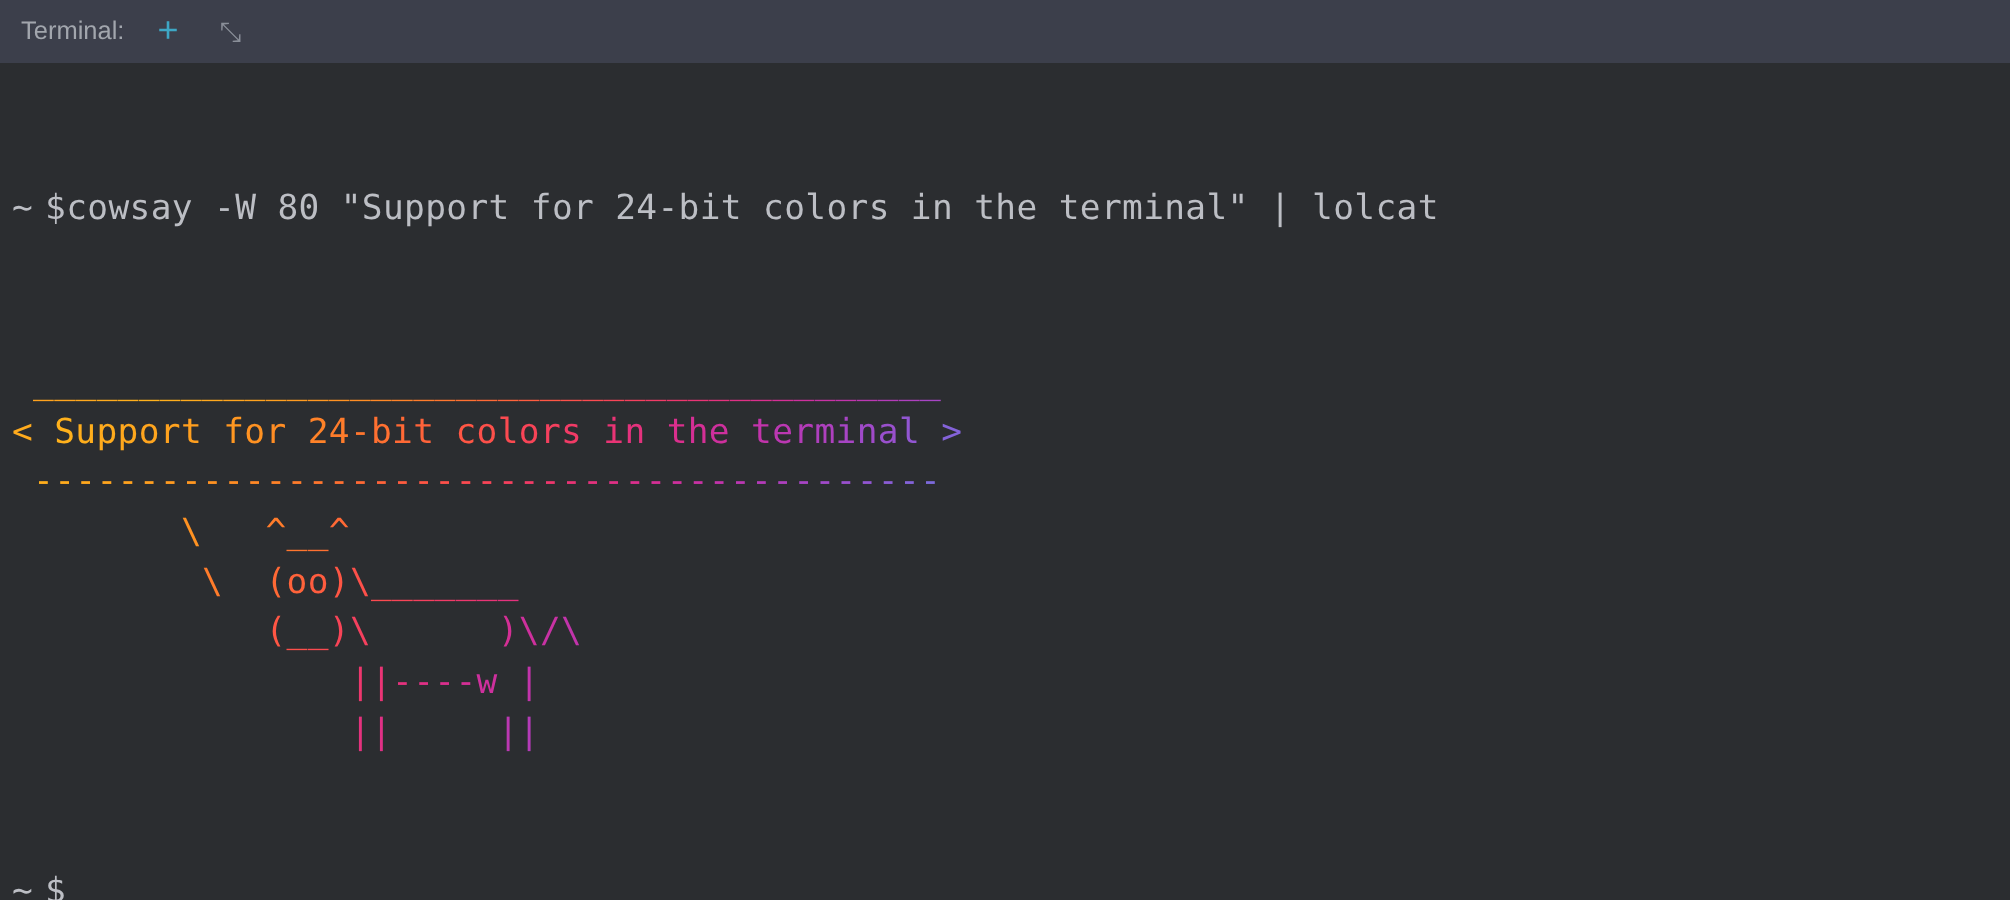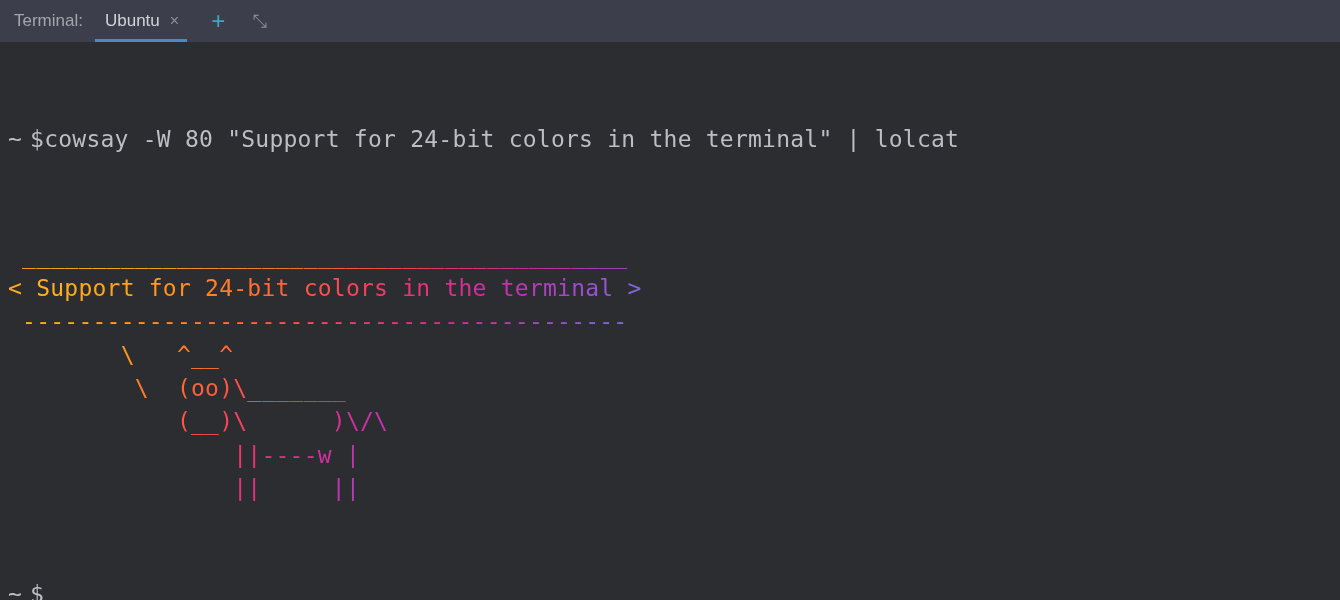--- a/index.html
+++ b/index.html
@@ -86,24 +86,20 @@
     .lolcat-line { display: block; }
     .lc { display: inline; }
     .output-block { margin-top: 16px; }
     .bottom-prompt { margin-top: 6px; }
   </style>
 </head>
 <body>
 
 <div class="tab-bar">
   <span class="tab-label">Terminal:</span>
-  <div class="tab active">
-    <span class="tab-text">Ubuntu</span>
-    <span class="close-x">×</span>
-  </div>
   <span class="plus">+</span>
   <span class="expand">⤢</span>
 </div>
 
 <div class="terminal">
   <div class="prompt-line"><span class="tilde">~</span><span class="dollar">$</span><span class="cmd">cowsay -W 80 "Support for 24-bit colors in the terminal" | lolcat</span></div>
   <div class="output-block" id="lolcat-container"><span class="lolcat-line"><span class="lc" style="color: rgb(255, 159, 31);"> </span><span class="lc" style="color: rgb(255, 162, 30);">_</span><span class="lc" style="color: rgb(255, 165, 30);">_</span><span class="lc" style="color: rgb(255, 168, 29);">_</span><span class="lc" style="color: rgb(255, 171, 29);">_</span><span class="lc" style="color: rgb(255, 174, 28);">_</span><span class="lc" style="color: rgb(255, 177, 28);">_</span><span class="lc" style="color: rgb(255, 174, 28);">_</span><span class="lc" style="color: rgb(255, 171, 29);">_</span><span class="lc" style="color: rgb(255, 168, 29);">_</span><span class="lc" style="color: rgb(255, 165, 30);">_</span><span class="lc" style="color: rgb(255, 162, 30);">_</span><span class="lc" style="color: rgb(255, 159, 31);">_</span><span class="lc" style="color: rgb(255, 155, 32);">_</span><span class="lc" style="color: rgb(255, 151, 33);">_</span><span class="lc" style="color: rgb(255, 146, 34);">_</span><span class="lc" style="color: rgb(255, 141, 36);">_</span><span class="lc" style="color: rgb(255, 136, 38);">_</span><span class="lc" style="color: rgb(255, 130, 40);">_</span><span class="lc" style="color: rgb(255, 124, 43);">_</span><span class="lc" style="color: rgb(255, 118, 46);">_</span><span class="lc" style="color: rgb(255, 112, 49);">_</span><span class="lc" style="color: rgb(255, 105, 53);">_</span><span class="lc" style="color: rgb(255, 99, 58);">_</span><span class="lc" style="color: rgb(255, 92, 63);">_</span><span class="lc" style="color: rgb(255, 86, 68);">_</span><span class="lc" style="color: rgb(253, 80, 74);">_</span><span class="lc" style="color: rgb(251, 74, 80);">_</span><span class="lc" style="color: rgb(248, 68, 87);">_</span><span class="lc" style="color: rgb(245, 64, 94);">_</span><span class="lc" style="color: rgb(241, 59, 102);">_</span><span class="lc" style="color: rgb(237, 55, 109);">_</span><span class="lc" style="color: rgb(233, 52, 117);">_</span><span class="lc" style="color: rgb(228, 50, 125);">_</span><span class="lc" style="color: rgb(223, 48, 133);">_</span><span class="lc" style="color: rgb(218, 47, 141);">_</span><span class="lc" style="color: rgb(212, 47, 149);">_</span><span class="lc" style="color: rgb(206, 48, 157);">_</span><span class="lc" style="color: rgb(200, 50, 164);">_</span><span class="lc" style="color: rgb(194, 52, 171);">_</span><span class="lc" style="color: rgb(187, 56, 178);">_</span><span class="lc" style="color: rgb(180, 59, 184);">_</span><span class="lc" style="color: rgb(174, 64, 190);">_</span><span class="lc" style="color: rgb(167, 69, 196);">_</span><span class="lc" style="color: rgb(160, 74, 201);"> </span></span><span class="lolcat-line"><span class="lc" style="color: rgb(255, 171, 29);">&lt;</span><span class="lc" style="color: rgb(255, 174, 28);"> </span><span class="lc" style="color: rgb(255, 177, 28);">S</span><span class="lc" style="color: rgb(255, 174, 28);">u</span><span class="lc" style="color: rgb(255, 171, 29);">p</span><span class="lc" style="color: rgb(255, 168, 29);">p</span><span class="lc" style="color: rgb(255, 165, 30);">o</span><span class="lc" style="color: rgb(255, 162, 30);">r</span><span class="lc" style="color: rgb(255, 159, 31);">t</span><span class="lc" style="color: rgb(255, 155, 32);"> </span><span class="lc" style="color: rgb(255, 151, 33);">f</span><span class="lc" style="color: rgb(255, 146, 34);">o</span><span class="lc" style="color: rgb(255, 141, 36);">r</span><span class="lc" style="color: rgb(255, 136, 38);"> </span><span class="lc" style="color: rgb(255, 130, 40);">2</span><span class="lc" style="color: rgb(255, 124, 43);">4</span><span class="lc" style="color: rgb(255, 118, 46);">-</span><span class="lc" style="color: rgb(255, 112, 49);">b</span><span class="lc" style="color: rgb(255, 105, 53);">i</span><span class="lc" style="color: rgb(255, 99, 58);">t</span><span class="lc" style="color: rgb(255, 92, 63);"> </span><span class="lc" style="color: rgb(255, 86, 68);">c</span><span class="lc" style="color: rgb(253, 80, 74);">o</span><span class="lc" style="color: rgb(251, 74, 80);">l</span><span class="lc" style="color: rgb(248, 68, 87);">o</span><span class="lc" style="color: rgb(245, 64, 94);">r</span><span class="lc" style="color: rgb(241, 59, 102);">s</span><span class="lc" style="color: rgb(237, 55, 109);"> </span><span class="lc" style="color: rgb(233, 52, 117);">i</span><span class="lc" style="color: rgb(228, 50, 125);">n</span><span class="lc" style="color: rgb(223, 48, 133);"> </span><span class="lc" style="color: rgb(218, 47, 141);">t</span><span class="lc" style="color: rgb(212, 47, 149);">h</span><span class="lc" style="color: rgb(206, 48, 157);">e</span><span class="lc" style="color: rgb(200, 50, 164);"> </span><span class="lc" style="color: rgb(194, 52, 171);">t</span><span class="lc" style="color: rgb(187, 56, 178);">e</span><span class="lc" style="color: rgb(180, 59, 184);">r</span><span class="lc" style="color: rgb(174, 64, 190);">m</span><span class="lc" style="color: rgb(167, 69, 196);">i</span><span class="lc" style="color: rgb(160, 74, 201);">n</span><span class="lc" style="color: rgb(153, 80, 205);">a</span><span class="lc" style="color: rgb(146, 86, 210);">l</span><span class="lc" style="color: rgb(139, 93, 213);"> </span><span class="lc" style="color: rgb(132, 99, 217);">&gt;</span></span><span class="lolcat-line"><span class="lc" style="color: rgb(255, 177, 28);"> </span><span class="lc" style="color: rgb(255, 174, 28);">-</span><span class="lc" style="color: rgb(255, 171, 29);">-</span><span class="lc" style="color: rgb(255, 168, 29);">-</span><span class="lc" style="color: rgb(255, 165, 30);">-</span><span class="lc" style="color: rgb(255, 162, 30);">-</span><span class="lc" style="color: rgb(255, 159, 31);">-</span><span class="lc" style="color: rgb(255, 155, 32);">-</span><span class="lc" style="color: rgb(255, 151, 33);">-</span><span class="lc" style="color: rgb(255, 146, 34);">-</span><span class="lc" style="color: rgb(255, 141, 36);">-</span><span class="lc" style="color: rgb(255, 136, 38);">-</span><span class="lc" style="color: rgb(255, 130, 40);">-</span><span class="lc" style="color: rgb(255, 124, 43);">-</span><span class="lc" style="color: rgb(255, 118, 46);">-</span><span class="lc" style="color: rgb(255, 112, 49);">-</span><span class="lc" style="color: rgb(255, 105, 53);">-</span><span class="lc" style="color: rgb(255, 99, 58);">-</span><span class="lc" style="color: rgb(255, 92, 63);">-</span><span class="lc" style="color: rgb(255, 86, 68);">-</span><span class="lc" style="color: rgb(253, 80, 74);">-</span><span class="lc" style="color: rgb(251, 74, 80);">-</span><span class="lc" style="color: rgb(248, 68, 87);">-</span><span class="lc" style="color: rgb(245, 64, 94);">-</span><span class="lc" style="color: rgb(241, 59, 102);">-</span><span class="lc" style="color: rgb(237, 55, 109);">-</span><span class="lc" style="color: rgb(233, 52, 117);">-</span><span class="lc" style="color: rgb(228, 50, 125);">-</span><span class="lc" style="color: rgb(223, 48, 133);">-</span><span class="lc" style="color: rgb(218, 47, 141);">-</span><span class="lc" style="color: rgb(212, 47, 149);">-</span><span class="lc" style="color: rgb(206, 48, 157);">-</span><span class="lc" style="color: rgb(200, 50, 164);">-</span><span class="lc" style="color: rgb(194, 52, 171);">-</span><span class="lc" style="color: rgb(187, 56, 178);">-</span><span class="lc" style="color: rgb(180, 59, 184);">-</span><span class="lc" style="color: rgb(174, 64, 190);">-</span><span class="lc" style="color: rgb(167, 69, 196);">-</span><span class="lc" style="color: rgb(160, 74, 201);">-</span><span class="lc" style="color: rgb(153, 80, 205);">-</span><span class="lc" style="color: rgb(146, 86, 210);">-</span><span class="lc" style="color: rgb(139, 93, 213);">-</span><span class="lc" style="color: rgb(132, 99, 217);">-</span><span class="lc" style="color: rgb(125, 106, 219);">-</span><span class="lc" style="color: rgb(119, 112, 222);"> </span></span><span class="lolcat-line"><span class="lc" style="color: rgb(255, 174, 28);"> </span><span class="lc" style="color: rgb(255, 171, 29);"> </span><span class="lc" style="color: rgb(255, 168, 29);"> </span><span class="lc" style="color: rgb(255, 165, 30);"> </span><span class="lc" style="color: rgb(255, 162, 30);"> </span><span class="lc" style="color: rgb(255, 159, 31);"> </span><span class="lc" style="color: rgb(255, 155, 32);"> </span><span class="lc" style="color: rgb(255, 151, 33);"> </span><span class="lc" style="color: rgb(255, 146, 34);">\</span><span class="lc" style="color: rgb(255, 141, 36);"> </span><span class="lc" style="color: rgb(255, 136, 38);"> </span><span class="lc" style="color: rgb(255, 130, 40);"> </span><span class="lc" style="color: rgb(255, 124, 43);">^</span><span class="lc" style="color: rgb(255, 118, 46);">_</span><span class="lc" style="color: rgb(255, 112, 49);">_</span><span class="lc" style="color: rgb(255, 105, 53);">^</span></span><span class="lolcat-line"><span class="lc" style="color: rgb(255, 165, 30);"> </span><span class="lc" style="color: rgb(255, 162, 30);"> </span><span class="lc" style="color: rgb(255, 159, 31);"> </span><span class="lc" style="color: rgb(255, 155, 32);"> </span><span class="lc" style="color: rgb(255, 151, 33);"> </span><span class="lc" style="color: rgb(255, 146, 34);"> </span><span class="lc" style="color: rgb(255, 141, 36);"> </span><span class="lc" style="color: rgb(255, 136, 38);"> </span><span class="lc" style="color: rgb(255, 130, 40);"> </span><span class="lc" style="color: rgb(255, 124, 43);">\</span><span class="lc" style="color: rgb(255, 118, 46);"> </span><span class="lc" style="color: rgb(255, 112, 49);"> </span><span class="lc" style="color: rgb(255, 105, 53);">(</span><span class="lc" style="color: rgb(255, 99, 58);">o</span><span class="lc" style="color: rgb(255, 92, 63);">o</span><span class="lc" style="color: rgb(255, 86, 68);">)</span><span class="lc" style="color: rgb(253, 80, 74);">\</span><span class="lc" style="color: rgb(251, 74, 80);">_</span><span class="lc" style="color: rgb(248, 68, 87);">_</span><span class="lc" style="color: rgb(245, 64, 94);">_</span><span class="lc" style="color: rgb(241, 59, 102);">_</span><span class="lc" style="color: rgb(237, 55, 109);">_</span><span class="lc" style="color: rgb(233, 52, 117);">_</span><span class="lc" style="color: rgb(228, 50, 125);">_</span></span><span class="lolcat-line"><span class="lc" style="color: rgb(255, 155, 32);"> </span><span class="lc" style="color: rgb(255, 151, 33);"> </span><span class="lc" style="color: rgb(255, 146, 34);"> </span><span class="lc" style="color: rgb(255, 141, 36);"> </span><span class="lc" style="color: rgb(255, 136, 38);"> </span><span class="lc" style="color: rgb(255, 130, 40);"> </span><span class="lc" style="color: rgb(255, 124, 43);"> </span><span class="lc" style="color: rgb(255, 118, 46);"> </span><span class="lc" style="color: rgb(255, 112, 49);"> </span><span class="lc" style="color: rgb(255, 105, 53);"> </span><span class="lc" style="color: rgb(255, 99, 58);"> </span><span class="lc" style="color: rgb(255, 92, 63);"> </span><span class="lc" style="color: rgb(255, 86, 68);">(</span><span class="lc" style="color: rgb(253, 80, 74);">_</span><span class="lc" style="color: rgb(251, 74, 80);">_</span><span class="lc" style="color: rgb(248, 68, 87);">)</span><span class="lc" style="color: rgb(245, 64, 94);">\</span><span class="lc" style="color: rgb(241, 59, 102);"> </span><span class="lc" style="color: rgb(237, 55, 109);"> </span><span class="lc" style="color: rgb(233, 52, 117);"> </span><span class="lc" style="color: rgb(228, 50, 125);"> </span><span class="lc" style="color: rgb(223, 48, 133);"> </span><span class="lc" style="color: rgb(218, 47, 141);"> </span><span class="lc" style="color: rgb(212, 47, 149);">)</span><span class="lc" style="color: rgb(206, 48, 157);">\</span><span class="lc" style="color: rgb(200, 50, 164);">/</span><span class="lc" style="color: rgb(194, 52, 171);">\</span></span><span class="lolcat-line"><span class="lc" style="color: rgb(255, 146, 34);"> </span><span class="lc" style="color: rgb(255, 141, 36);"> </span><span class="lc" style="color: rgb(255, 136, 38);"> </span><span class="lc" style="color: rgb(255, 130, 40);"> </span><span class="lc" style="color: rgb(255, 124, 43);"> </span><span class="lc" style="color: rgb(255, 118, 46);"> </span><span class="lc" style="color: rgb(255, 112, 49);"> </span><span class="lc" style="color: rgb(255, 105, 53);"> </span><span class="lc" style="color: rgb(255, 99, 58);"> </span><span class="lc" style="color: rgb(255, 92, 63);"> </span><span class="lc" style="color: rgb(255, 86, 68);"> </span><span class="lc" style="color: rgb(253, 80, 74);"> </span><span class="lc" style="color: rgb(251, 74, 80);"> </span><span class="lc" style="color: rgb(248, 68, 87);"> </span><span class="lc" style="color: rgb(245, 64, 94);"> </span><span class="lc" style="color: rgb(241, 59, 102);"> </span><span class="lc" style="color: rgb(237, 55, 109);">|</span><span class="lc" style="color: rgb(233, 52, 117);">|</span><span class="lc" style="color: rgb(228, 50, 125);">-</span><span class="lc" style="color: rgb(223, 48, 133);">-</span><span class="lc" style="color: rgb(218, 47, 141);">-</span><span class="lc" style="color: rgb(212, 47, 149);">-</span><span class="lc" style="color: rgb(206, 48, 157);">w</span><span class="lc" style="color: rgb(200, 50, 164);"> </span><span class="lc" style="color: rgb(194, 52, 171);">|</span></span><span class="lolcat-line"><span class="lc" style="color: rgb(255, 136, 38);"> </span><span class="lc" style="color: rgb(255, 130, 40);"> </span><span class="lc" style="color: rgb(255, 124, 43);"> </span><span class="lc" style="color: rgb(255, 118, 46);"> </span><span class="lc" style="color: rgb(255, 112, 49);"> </span><span class="lc" style="color: rgb(255, 105, 53);"> </span><span class="lc" style="color: rgb(255, 99, 58);"> </span><span class="lc" style="color: rgb(255, 92, 63);"> </span><span class="lc" style="color: rgb(255, 86, 68);"> </span><span class="lc" style="color: rgb(253, 80, 74);"> </span><span class="lc" style="color: rgb(251, 74, 80);"> </span><span class="lc" style="color: rgb(248, 68, 87);"> </span><span class="lc" style="color: rgb(245, 64, 94);"> </span><span class="lc" style="color: rgb(241, 59, 102);"> </span><span class="lc" style="color: rgb(237, 55, 109);"> </span><span class="lc" style="color: rgb(233, 52, 117);"> </span><span class="lc" style="color: rgb(228, 50, 125);">|</span><span class="lc" style="color: rgb(223, 48, 133);">|</span><span class="lc" style="color: rgb(218, 47, 141);"> </span><span class="lc" style="color: rgb(212, 47, 149);"> </span><span class="lc" style="color: rgb(206, 48, 157);"> </span><span class="lc" style="color: rgb(200, 50, 164);"> </span><span class="lc" style="color: rgb(194, 52, 171);"> </span><span class="lc" style="color: rgb(187, 56, 178);">|</span><span class="lc" style="color: rgb(180, 59, 184);">|</span></span></div>
   <div class="prompt-line bottom-prompt"><span class="tilde">~</span><span class="dollar">$</span></div>
 </div>
 

